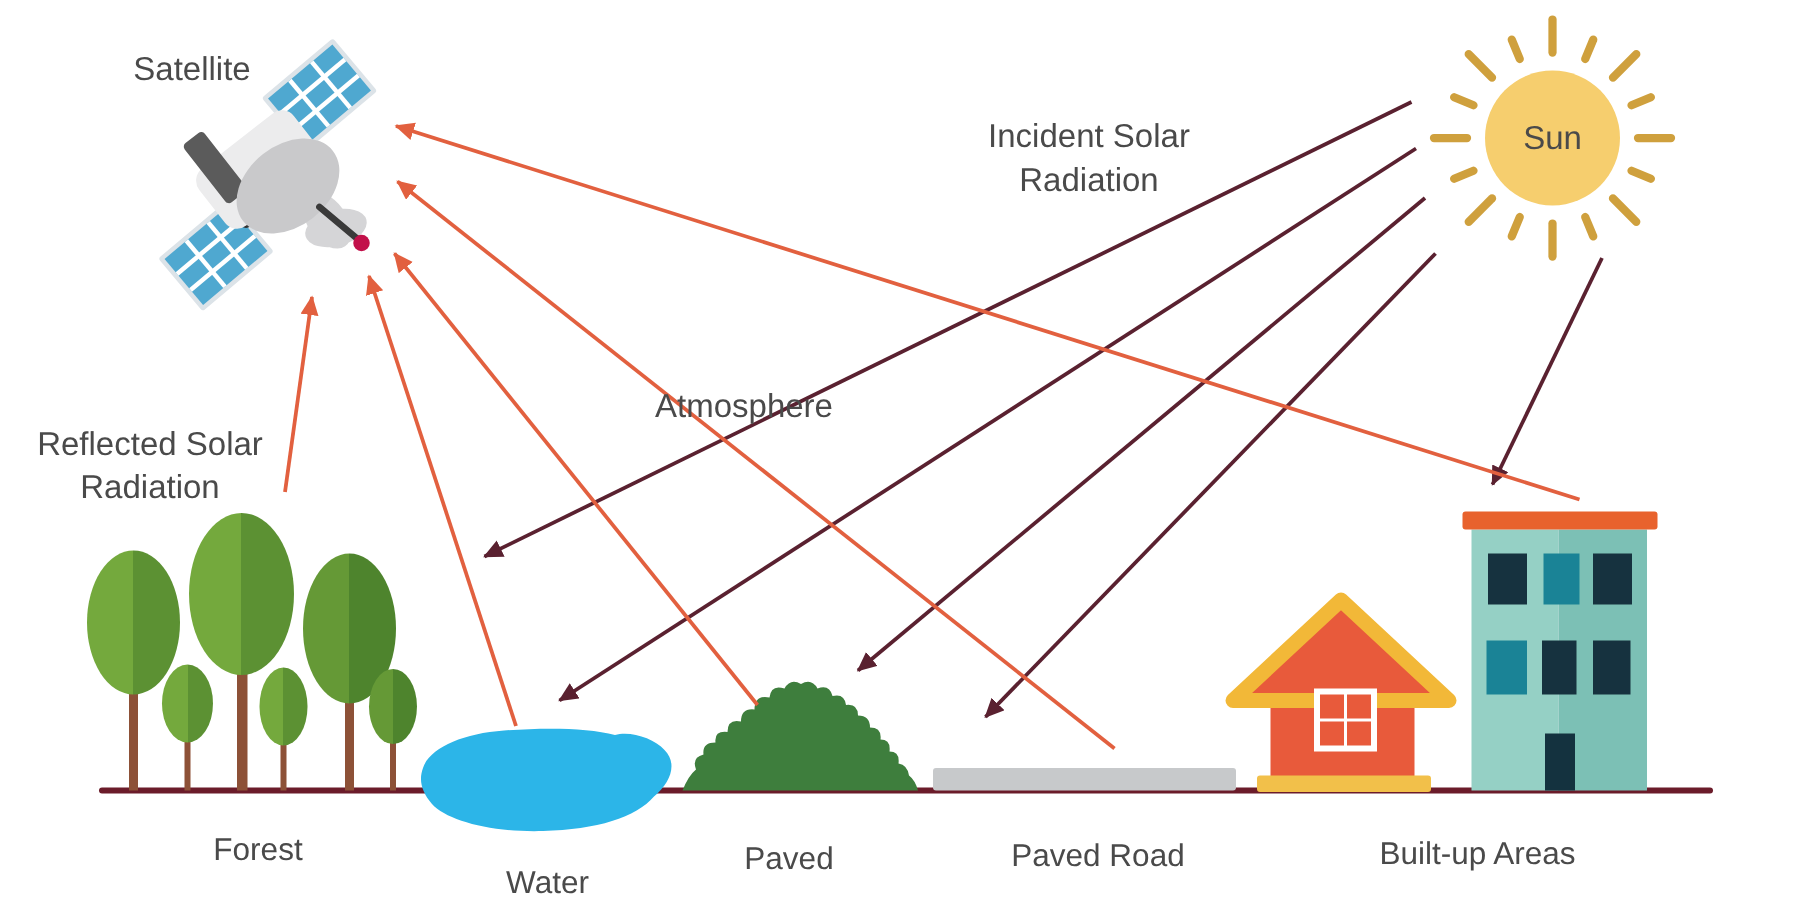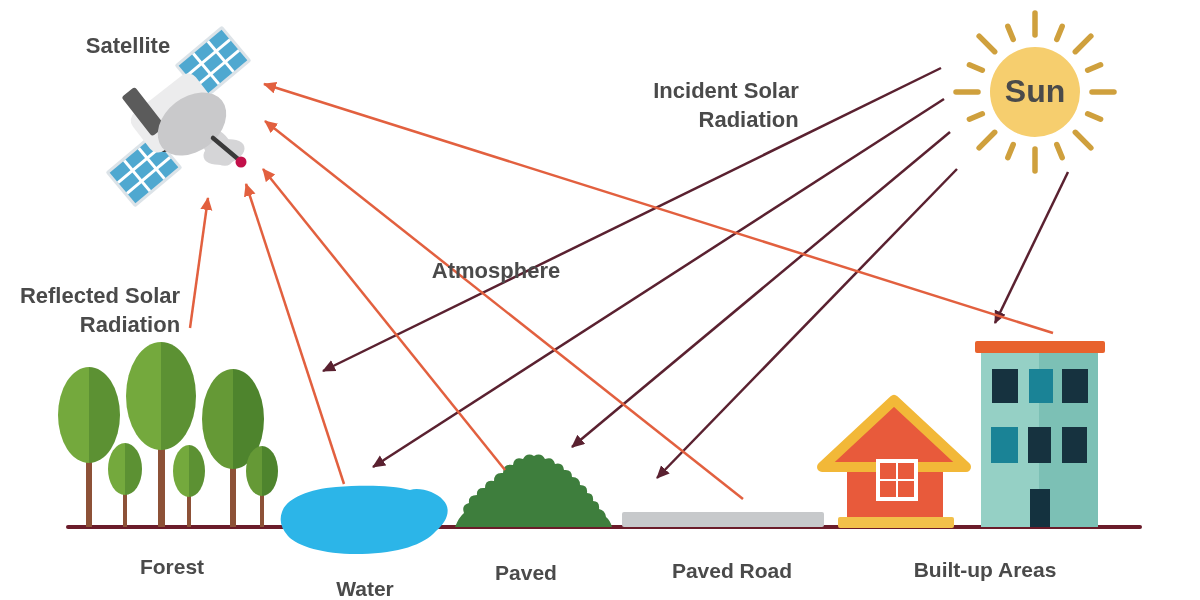--- a/index.html
+++ b/index.html
@@ -1,23 +1,23 @@
 <!DOCTYPE html>
 <html><head>
 <meta charset="utf-8">
 <style>
   html,body{margin:0;padding:0;background:#ffffff;}
   .canvas{position:relative;width:1200px;height:600px;background:#ffffff;overflow:hidden;
           font-family:"Liberation Sans",sans-serif;}
   .canvas svg{position:absolute;left:0;top:0;}
-  .lbl{position:absolute;color:#4a4a4a;font-weight:700;white-space:nowrap;
-       transform:translateX(-50%);text-align:right;line-height:29px;}
+  .lbl{position:absolute;color:#4a4a4a;font-weight:400;white-space:nowrap;
+       transform:translateX(-50%);text-align:center;line-height:29px;}
   .lbl-sm{font-size:21px;margin-left:16px;}
   .lbl-md{font-size:22px;}
-  .lbl-sun{font-size:32px;}
+  .lbl-sun{font-size:22px;}
 </style>
 </head>
 <body>
 
 <div class="canvas">
 
 <svg id="art" width="1200" height="600" viewBox="0 0 1200 600">
   <defs>
     <marker id="mInc" markerUnits="userSpaceOnUse" markerWidth="16" markerHeight="14" refX="12" refY="6" orient="auto">
       <path d="M0,0 L13,6 L0,12 Z" fill="#5a2130"></path>

